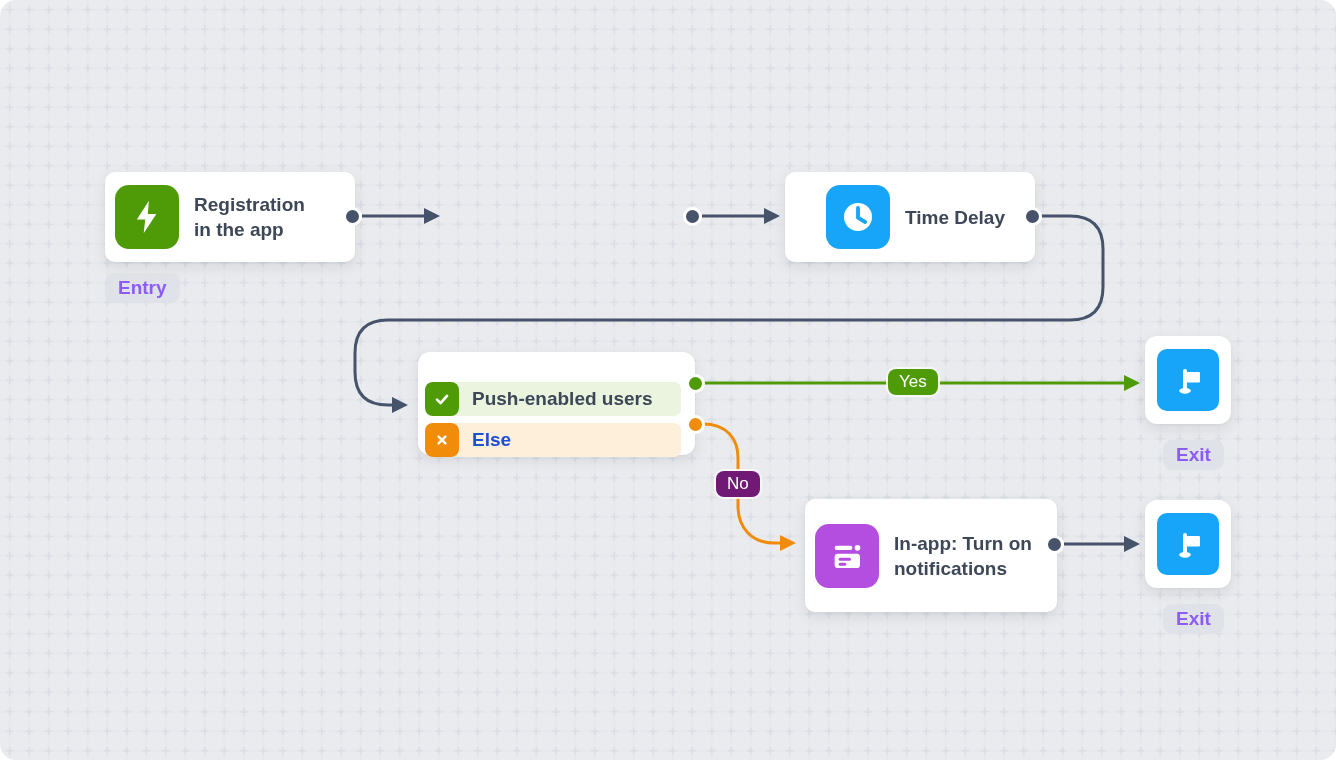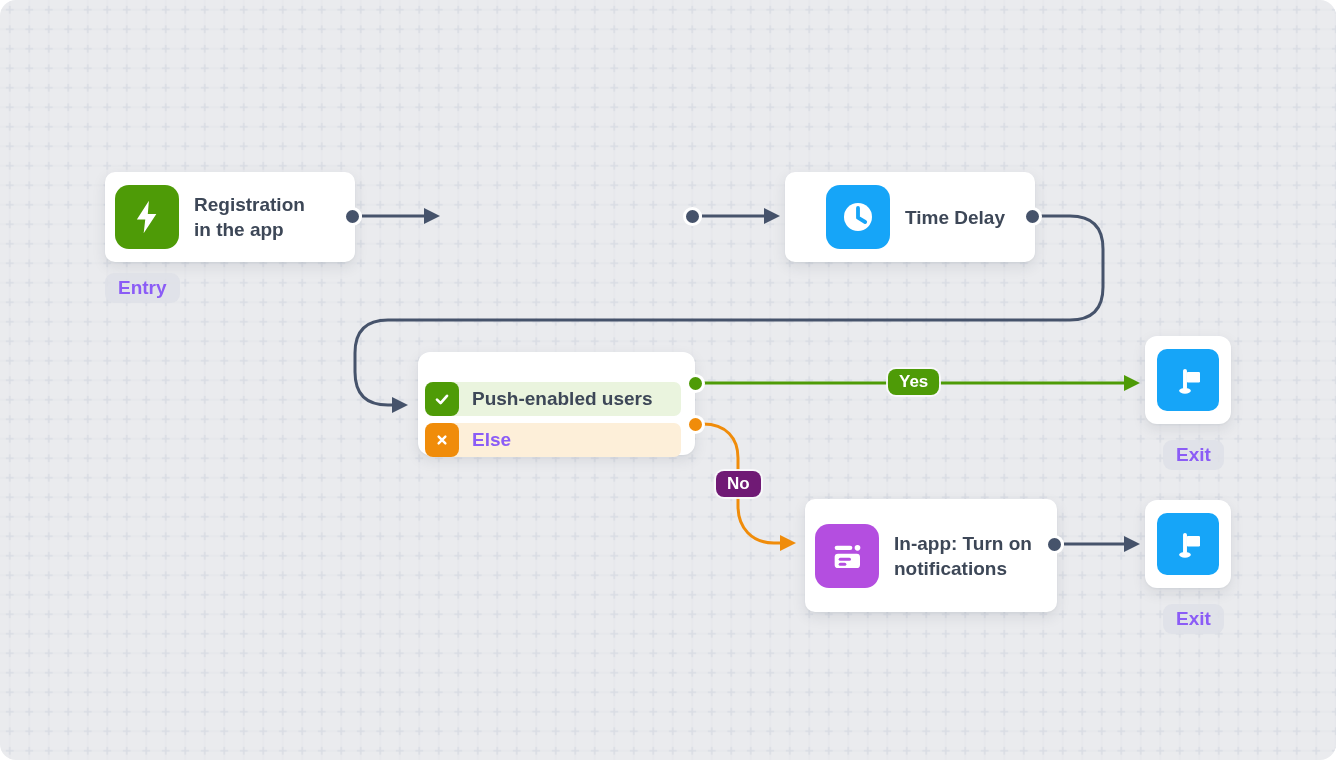--- a/index.html
+++ b/index.html
@@ -47,32 +47,32 @@
   .cond-row{position:relative;height:34px;border-radius:7px;display:flex;align-items:center;}
   .row-green{background:#eaf4de;}
   .row-orange{background:#fdefd9;}
   .cond-ic{
     width:34px;height:34px;border-radius:8px;flex:0 0 34px;
     display:flex;align-items:center;justify-content:center;
   }
   .cond-ic.green{background:#4e9b07;}
   .cond-ic.orange{background:#f08c0a;}
   .cond-label{margin-left:13px;font-size:19px;font-weight:600;color:#3d4757;white-space:nowrap;}
-  .cond-label.orange{color:#8b5cf6;}
+  .cond-label.orange{color:#1d4ed8;}
 
   
   .tag{
     position:absolute;background:rgba(222,225,232,.85);border-radius:9px;
     padding:4px 13px;font-size:19px;font-weight:600;color:#8b5cf6;white-space:nowrap;
   }
 
   
   .edge-label{
     position:absolute;border-radius:8px;padding:3px 11px;
-    font-size:17px;font-weight:700;color:#ffffff;white-space:nowrap;
+    font-size:17px;font-weight:400;color:#ffffff;white-space:nowrap;
     box-shadow:0 0 0 2px rgba(250,250,252,.9);
   }
   .edge-label.green{background:#4e9b07;}
   .edge-label.orange{background:#701a75;}
 
   
   .port{
     position:absolute;width:13px;height:13px;border-radius:50%;
     border:3px solid #ffffff;box-sizing:content-box;
   }

